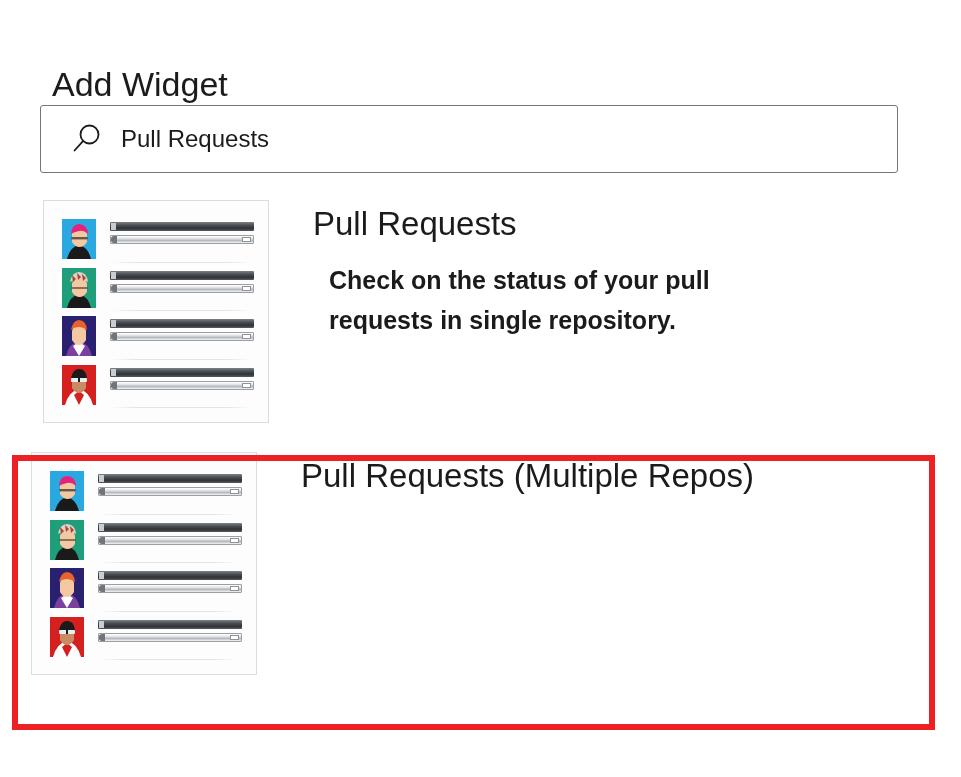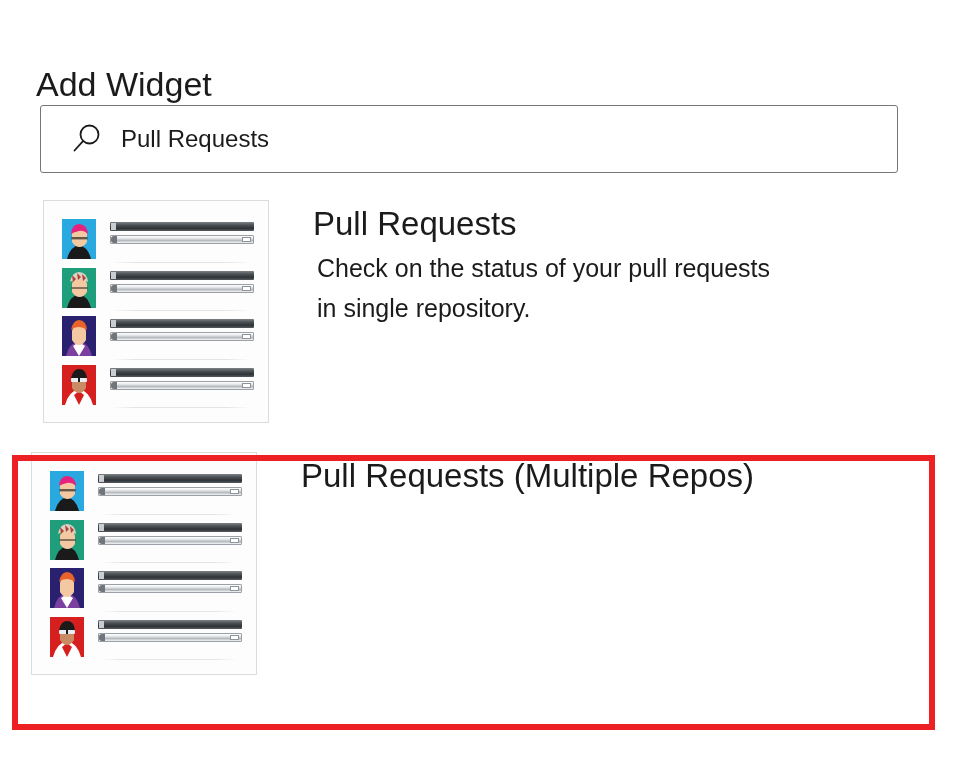--- a/index.html
+++ b/index.html
@@ -12,21 +12,21 @@
     height: 777px;
     font-family: "Liberation Sans", sans-serif;
     color: #1a1a1a;
     position: relative;
     overflow: hidden;
   }
 
   
   .page-title {
     position: absolute;
-    left: 36px;
+    left: 52px;
     top: 39px;
     font-size: 34px;
     font-weight: 400;
     line-height: 44px;
     letter-spacing: 0px;
     color: #1b1b1b;
   }
 
   
   .search-box {
@@ -186,24 +186,24 @@
   .card-title {
     font-size: 33px;
     font-weight: 400;
     line-height: 40px;
     color: #1b1b1b;
     margin: 0 0 2px 0;
     white-space: nowrap;
   }
   .card-desc {
     font-size: 25px;
-    font-weight: 400;
+    font-weight: 700;
     line-height: 40px;
     color: #1b1b1b;
-    margin: 4px;
+    margin: 16px;
     max-width: 470px;
   }
   .card-2 .card-desc { max-width: 600px; }
 </style>
 </head>
 <body>
 
 <h1 class="page-title">Add Widget</h1>
 
 <div class="search-box">

